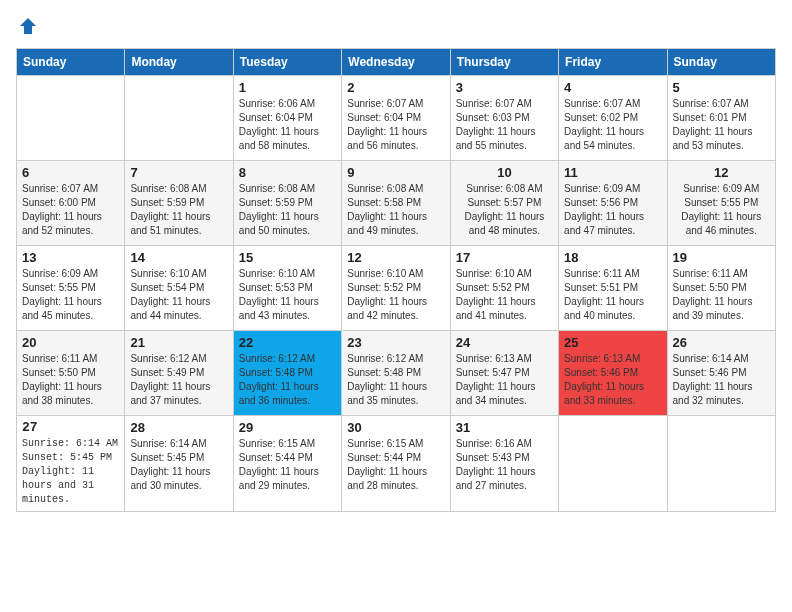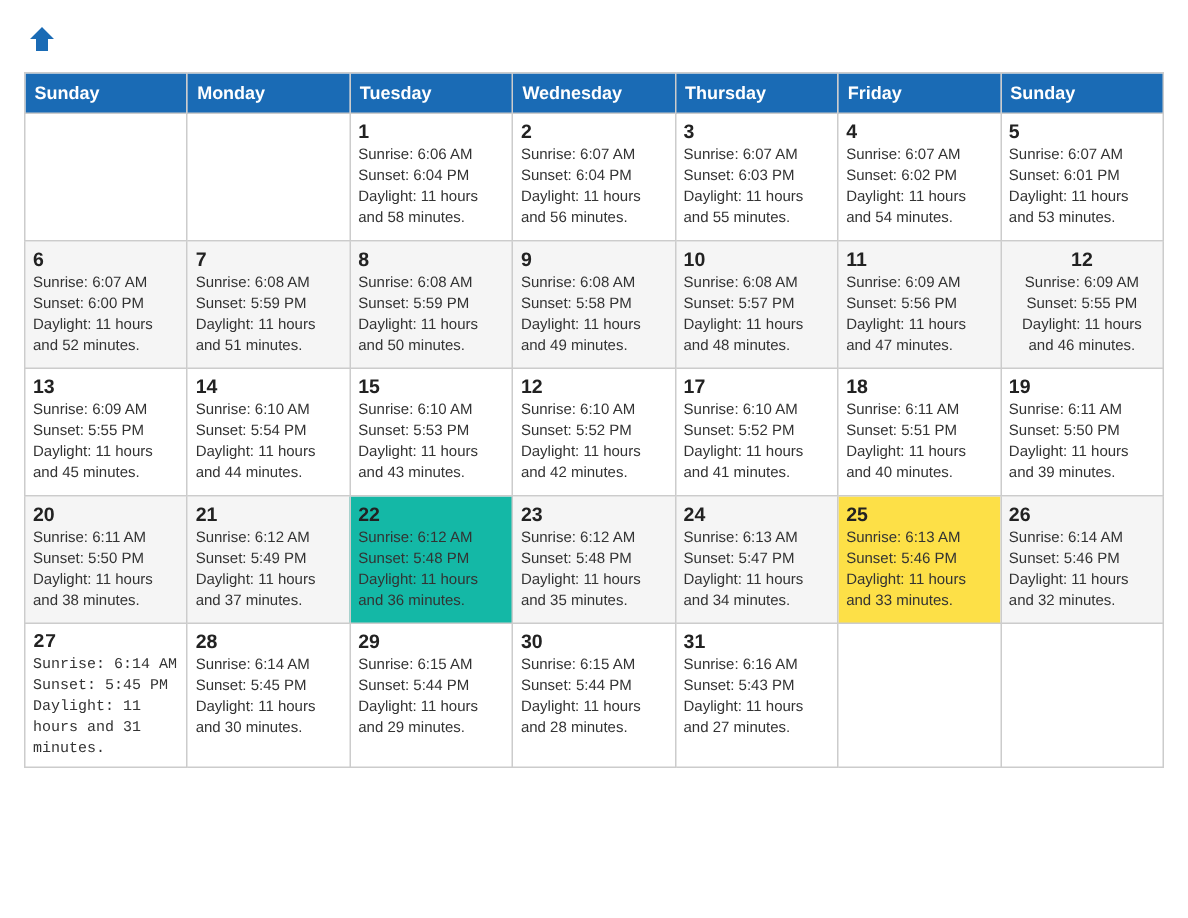--- a/index.html
+++ b/index.html
@@ -157,21 +157,21 @@
           <div class="day-info">Sunrise: 6:08 AM<br>Sunset: 5:59 PM<br>Daylight: 11 hours and 51 minutes.</div>
         </td>
         <td style="background: rgb(245, 245, 245);">
           <span class="day-num">8</span>
           <div class="day-info">Sunrise: 6:08 AM<br>Sunset: 5:59 PM<br>Daylight: 11 hours and 50 minutes.</div>
         </td>
         <td style="background: rgb(245, 245, 245);">
           <span class="day-num">9</span>
           <div class="day-info">Sunrise: 6:08 AM<br>Sunset: 5:58 PM<br>Daylight: 11 hours and 49 minutes.</div>
         </td>
-        <td style="background: rgb(245, 245, 245);">
+        <td style="background: rgb(245, 245, 245); text-align: center;">
           <span class="day-num">10</span>
           <div class="day-info">Sunrise: 6:08 AM<br>Sunset: 5:57 PM<br>Daylight: 11 hours and 48 minutes.</div>
         </td>
         <td style="background: rgb(245, 245, 245);">
           <span class="day-num">11</span>
           <div class="day-info">Sunrise: 6:09 AM<br>Sunset: 5:56 PM<br>Daylight: 11 hours and 47 minutes.</div>
         </td>
         <td style="background: rgb(245, 245, 245); text-align: center;">
           <span class="day-num">12</span>
           <div class="day-info">Sunrise: 6:09 AM<br>Sunset: 5:55 PM<br>Daylight: 11 hours and 46 minutes.</div>
@@ -209,33 +209,33 @@
       </tr>
       <tr>
         <td style="background: rgb(245, 245, 245);">
           <span class="day-num">20</span>
           <div class="day-info">Sunrise: 6:11 AM<br>Sunset: 5:50 PM<br>Daylight: 11 hours and 38 minutes.</div>
         </td>
         <td style="background: rgb(245, 245, 245);">
           <span class="day-num">21</span>
           <div class="day-info">Sunrise: 6:12 AM<br>Sunset: 5:49 PM<br>Daylight: 11 hours and 37 minutes.</div>
         </td>
-        <td style="background: #14b8a6;">
+        <td style="background: #0ea5e9;">
           <span class="day-num">22</span>
           <div class="day-info">Sunrise: 6:12 AM<br>Sunset: 5:48 PM<br>Daylight: 11 hours and 36 minutes.</div>
         </td>
         <td style="background: rgb(245, 245, 245);">
           <span class="day-num">23</span>
           <div class="day-info">Sunrise: 6:12 AM<br>Sunset: 5:48 PM<br>Daylight: 11 hours and 35 minutes.</div>
         </td>
         <td style="background: rgb(245, 245, 245); margin-top: 15px;">
           <span class="day-num">24</span>
           <div class="day-info">Sunrise: 6:13 AM<br>Sunset: 5:47 PM<br>Daylight: 11 hours and 34 minutes.</div>
         </td>
-        <td style="background: #fde047;">
+        <td style="background: #ef4444;">
           <span class="day-num">25</span>
           <div class="day-info">Sunrise: 6:13 AM<br>Sunset: 5:46 PM<br>Daylight: 11 hours and 33 minutes.</div>
         </td>
         <td style="background: rgb(245, 245, 245);">
           <span class="day-num">26</span>
           <div class="day-info">Sunrise: 6:14 AM<br>Sunset: 5:46 PM<br>Daylight: 11 hours and 32 minutes.</div>
         </td>
       </tr>
       <tr>
         <td style="background: rgb(255, 255, 255); font-family: Liberation Mono, monospace;">

